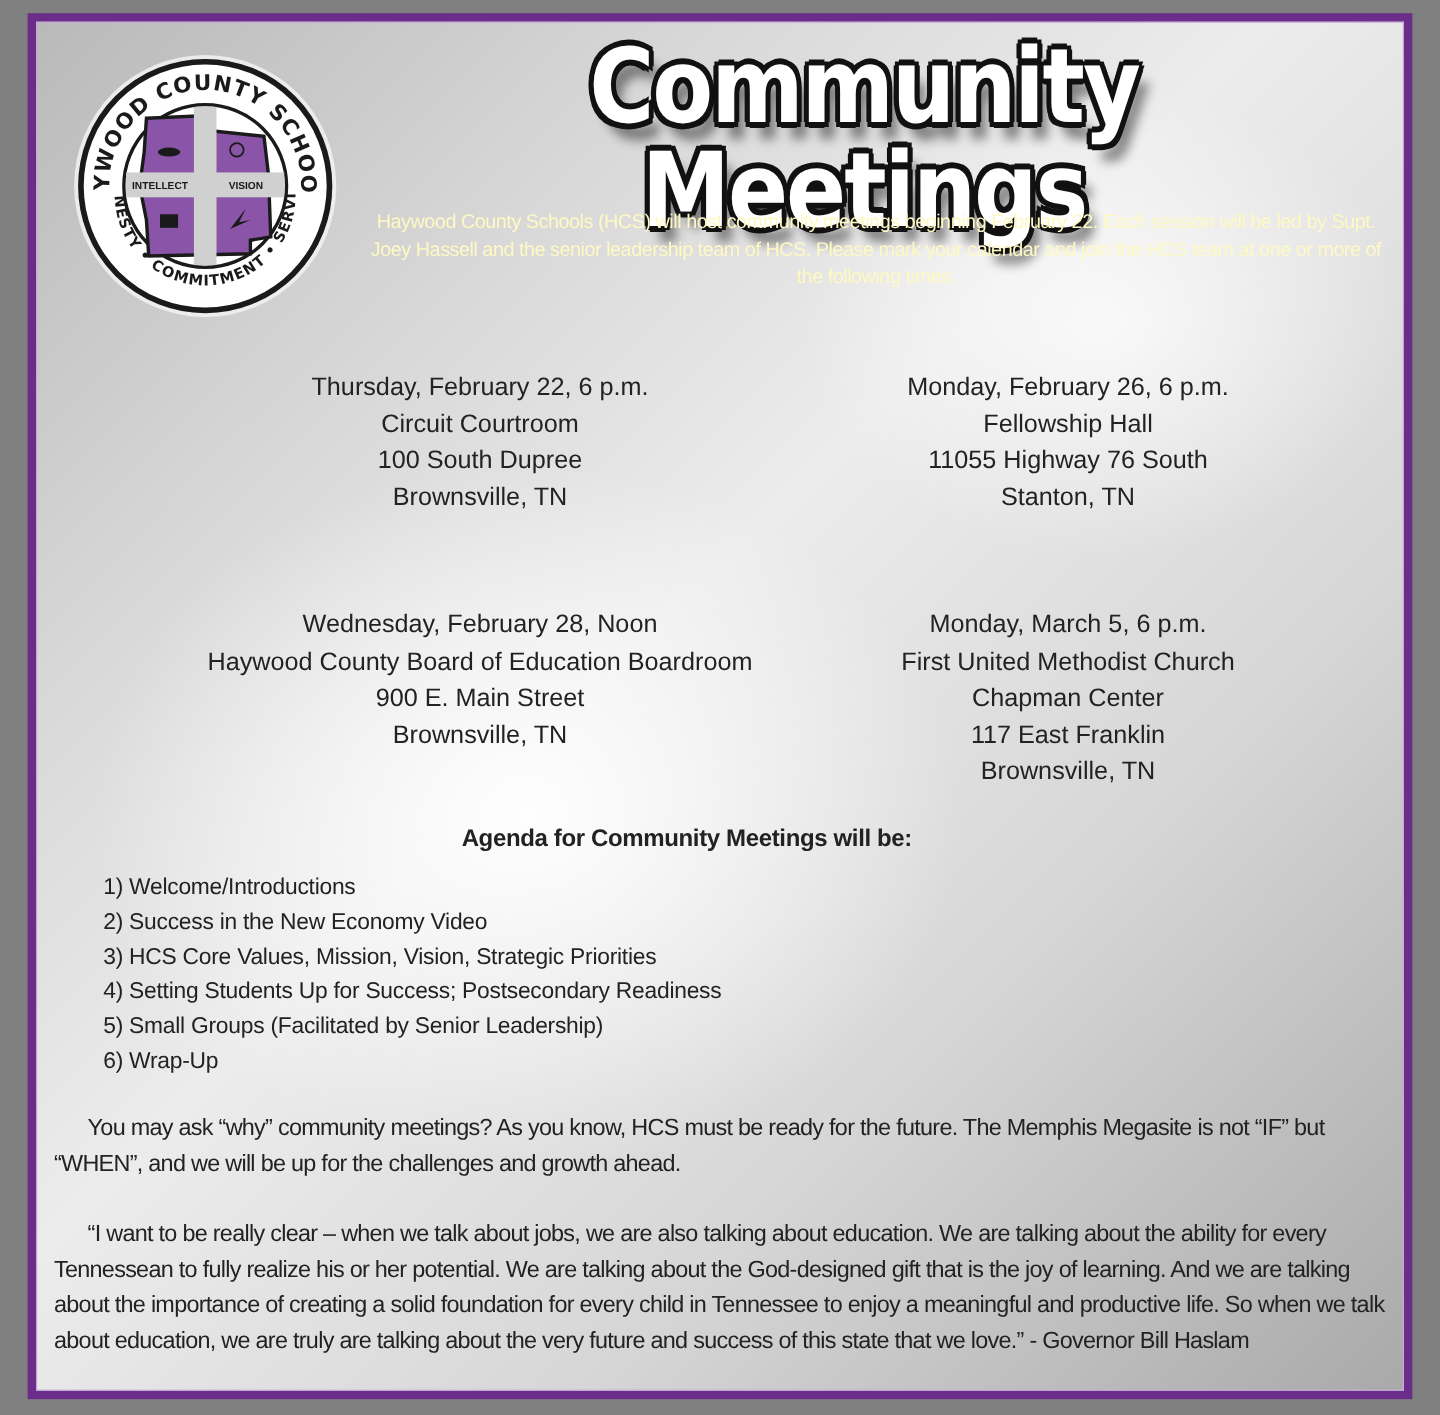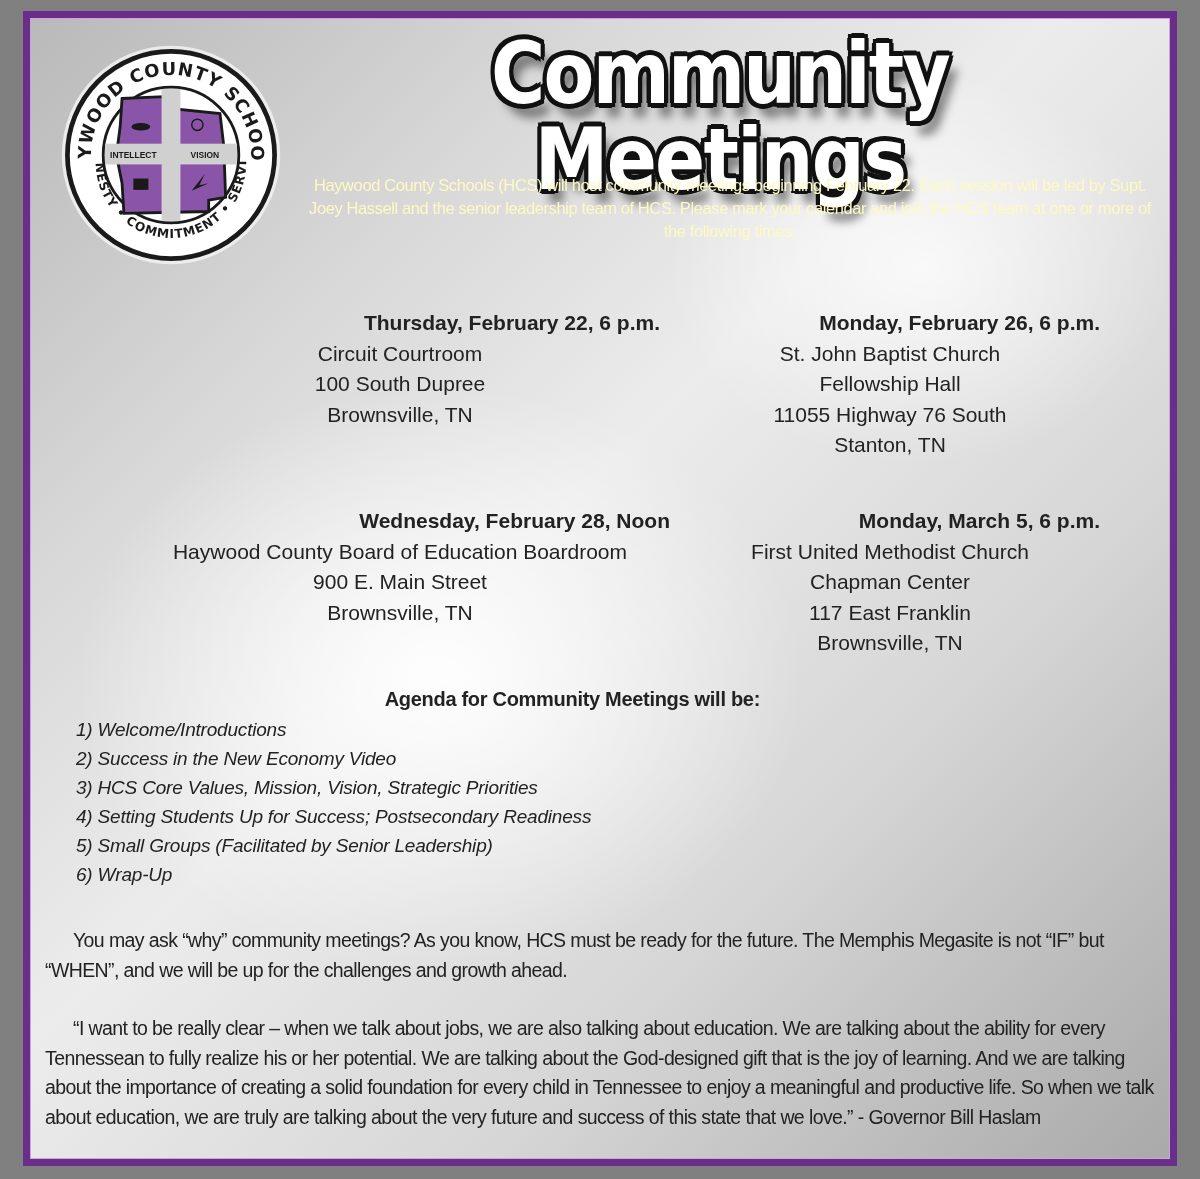--- a/index.html
+++ b/index.html
@@ -67,42 +67,42 @@
     letter-spacing: -0.4px;
   }
 
   .meeting {
     position: absolute;
     text-align: center;
     font-size: 21px;
     line-height: 30.5px;
     color: #222;
   }
-  .meeting .when { font-weight: bold; text-align: right; }
+  .meeting .when { font-weight: normal; }
   .m1 { left: 140px; width: 520px; top: 308px; }
   .m2 { left: 680px; width: 420px; top: 308px; }
   .m3 { left: 130px; width: 540px; top: 506px; }
   .m4 { left: 680px; width: 420px; top: 506px; }
 
   .agenda {
     position: absolute;
     left: 60px; top: 685px;
     width: 700px;
   }
   .agenda .heading {
     font-weight: bold;
     font-size: 20px;
     line-height: 28px;
     color: #222;
     letter-spacing: -0.3px;
     text-align: right;
   }
   .agenda ol {
     list-style: none;
-    margin: 2px; padding: 0 0 0 14px; font-style: italic;
+    margin: 12px; padding: 0 0 0 14px;
   }
   .agenda li {
     font-size: 19px;
     line-height: 29px;
     color: #222;
     letter-spacing: -0.2px;
   }
 
   .para {
     position: absolute;
@@ -162,21 +162,20 @@
 
 <div class="meeting m1">
   <div class="when">Thursday, February 22, 6  p.m.</div>
   <div>Circuit Courtroom</div>
   <div>100 South Dupree</div>
   <div>Brownsville, TN</div>
 </div>
 
 <div class="meeting m2">
   <div class="when">Monday, February 26, 6 p.m.</div>
-  <div>St. John Baptist Church</div>
   <div>Fellowship Hall</div>
   <div>11055 Highway 76 South</div>
   <div>Stanton, TN</div>
 </div>
 
 <div class="meeting m3">
   <div class="when">Wednesday, February 28, Noon</div>
   <div>Haywood County Board of Education Boardroom</div>
   <div>900 E. Main Street</div>
   <div>Brownsville, TN</div>

